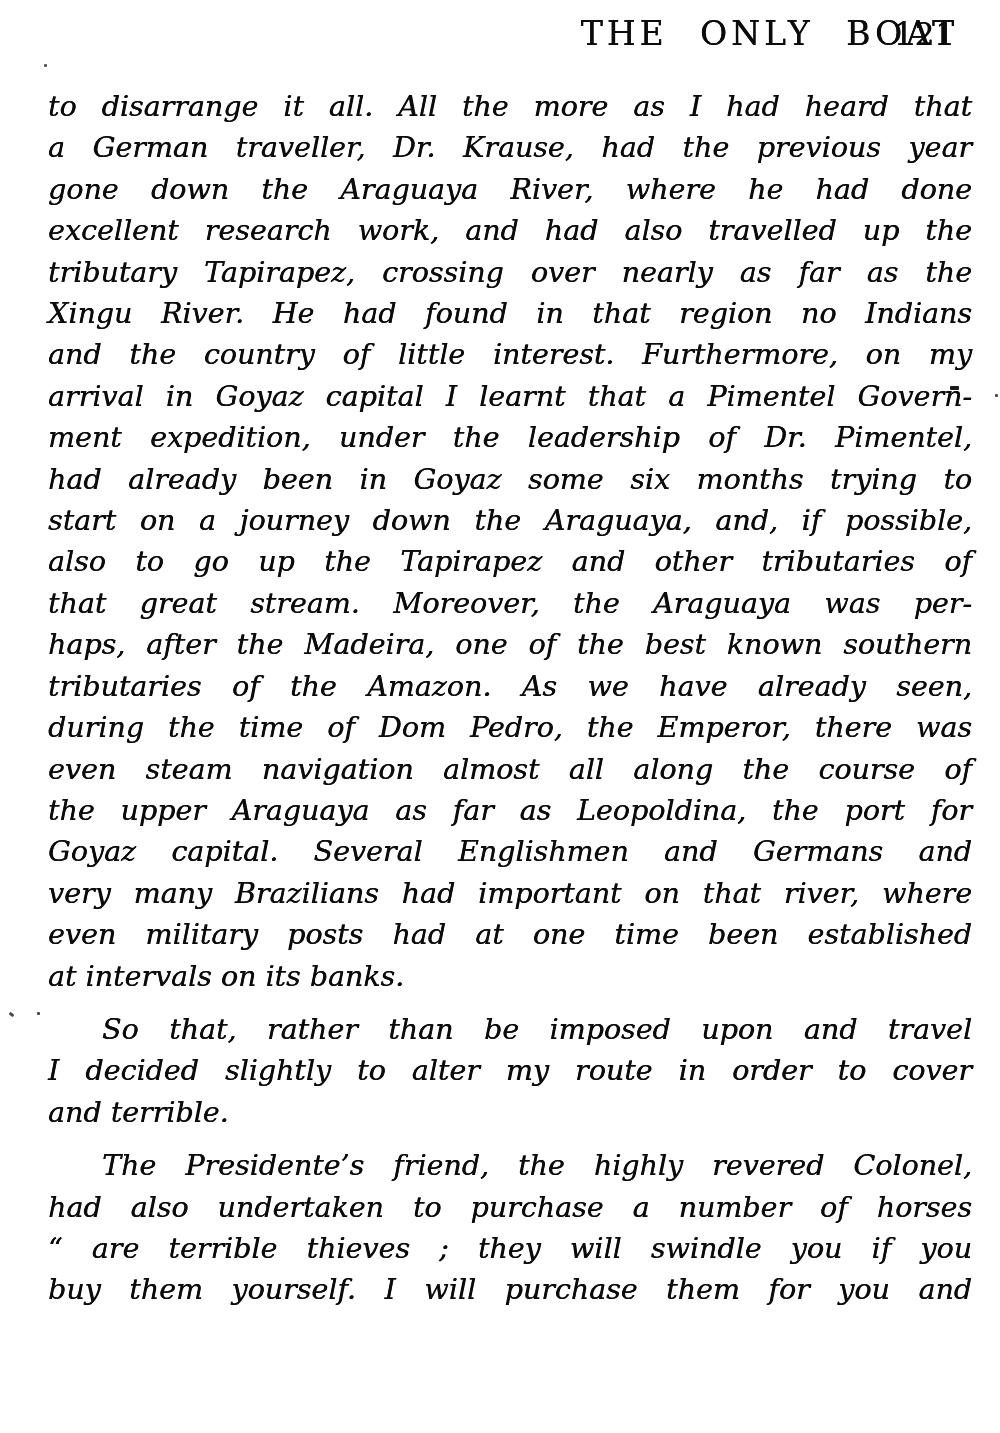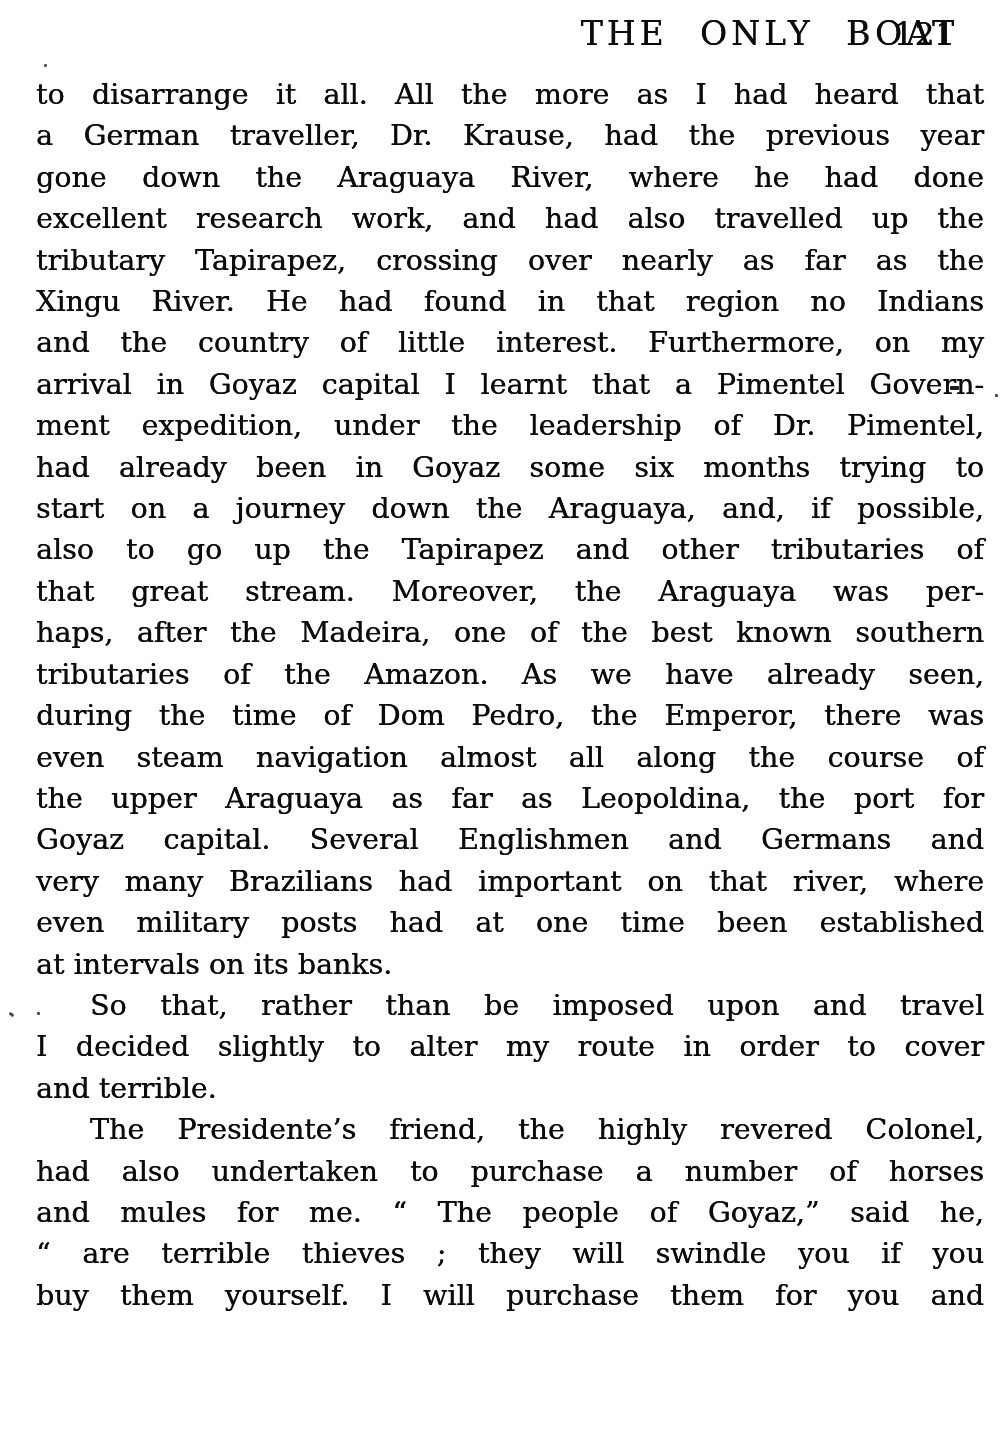--- a/index.html
+++ b/index.html
@@ -48,21 +48,22 @@
   }
   .page-body {
     position: absolute;
     top: 74px;
     left: 36px;
     width: 948px;
     font-size: 28.5px;
     line-height: 41.4px;
   }
   .paragraph {
-    margin: 0;
+    margin: 12px;
+    font-style: italic;
   }
   .line {
     text-align: justify;
     text-align-last: justify;
   }
   .line.no-just {
     text-align-last: left;
   }
   .paragraph.indent .line:first-child {
     text-indent: 54px;
@@ -109,21 +110,20 @@
         <div class="line no-just">at intervals on its banks.</div>
       </div>
       <div class="paragraph indent">
         <div class="line">So that, rather than be imposed upon and travel</div>
         <div class="line">I decided slightly to alter my route in order to cover</div>
         <div class="line no-just">and terrible.</div>
       </div>
       <div class="paragraph indent">
         <div class="line">The Presidente’s friend, the highly revered Colonel,</div>
         <div class="line">had also undertaken to purchase a number of horses</div>
-        <div class="line">and mules for me. “ The people of Goyaz,” said he,</div>
         <div class="line">“ are terrible thieves ; they will swindle you if you</div>
         <div class="line">buy them yourself. I will purchase them for you and</div>
       </div>
     </div>
 
   <div class="speck" style="left:44px; top:64px; width:3px; height:3px; opacity:.75;"></div>
   <div class="speck" style="left:9px; top:1013px; width:5px; height:3px; transform:rotate(40deg); opacity:.8;"></div>
   <div class="speck" style="left:37px; top:1012px; width:3px; height:3px; opacity:.8;"></div>
   <div class="speck" style="left:950px; top:386px; width:9px; height:4px;"></div>
   <div class="speck" style="left:995px; top:394px; width:3px; height:3px; opacity:.8;"></div>

